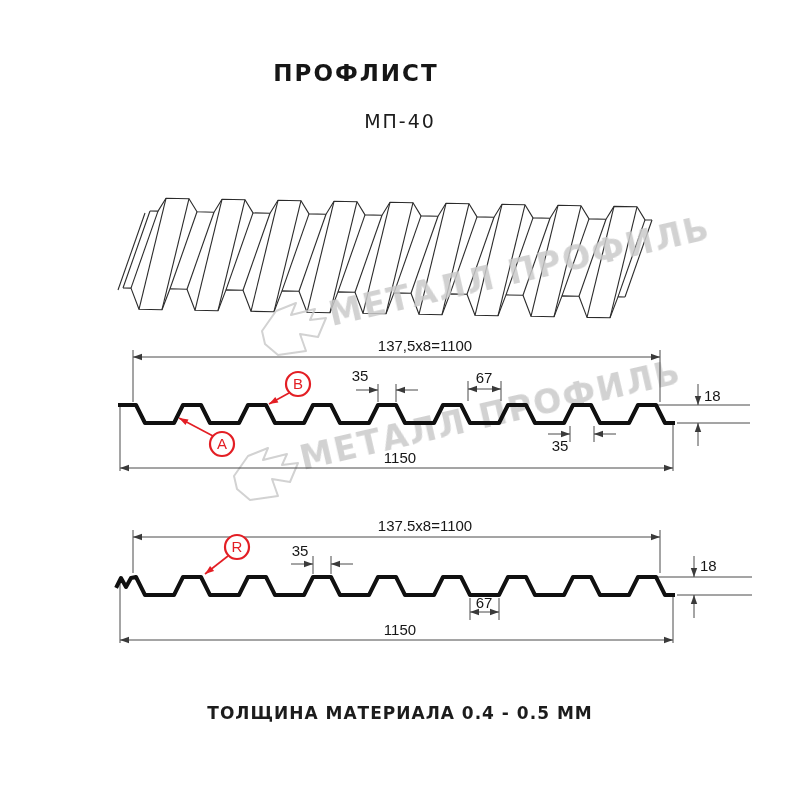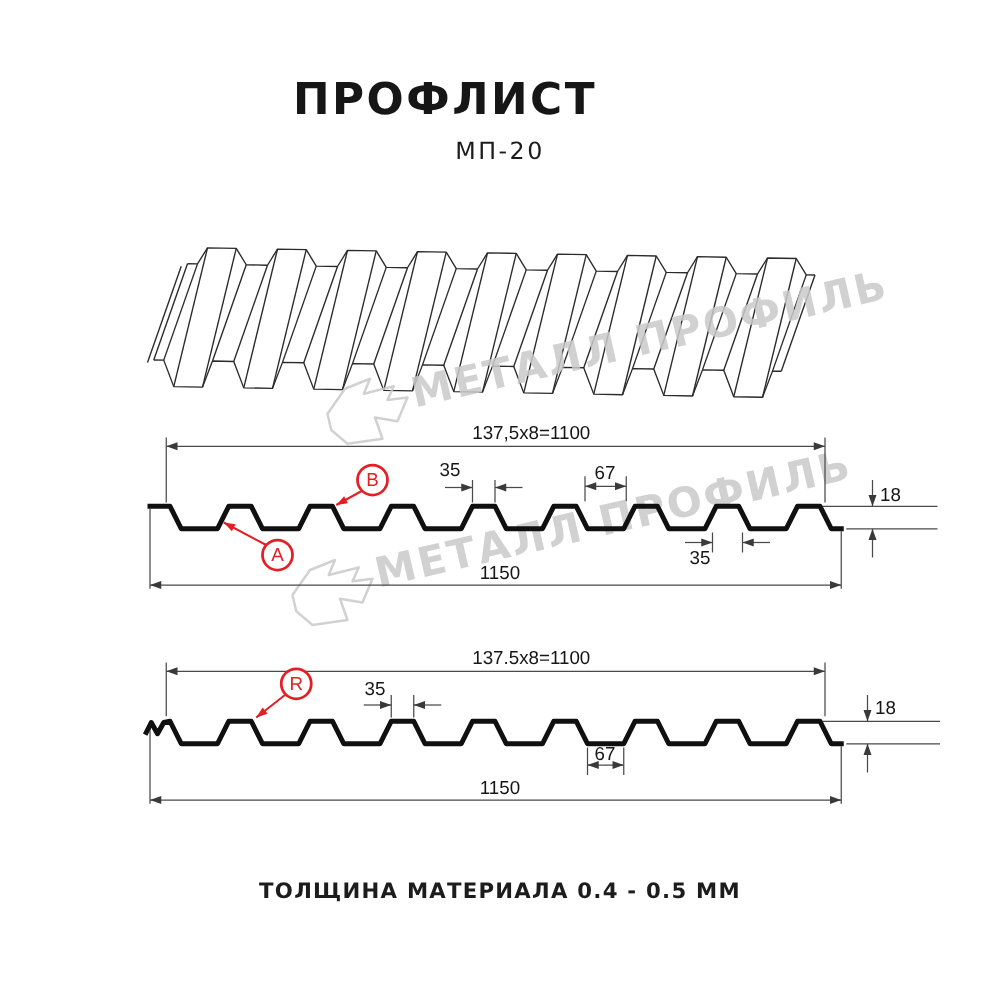--- a/index.html
+++ b/index.html
@@ -1,19 +1,19 @@
 <!DOCTYPE html>
 <html><head>
 <meta charset="utf-8">
 <style>
   html,body{margin:0;padding:0;background:#fff;}
   .page{position:relative;width:800px;height:800px;background:#fff;overflow:hidden;
         font-family:"Liberation Sans",sans-serif;}
   .title{position:absolute;top:60px;left:0;width:712px;text-align:center;
-         font-family:"DejaVu Sans",sans-serif;font-weight:bold;font-size:35px;
+         font-family:"DejaVu Sans",sans-serif;font-weight:bold;font-size:23px;
          letter-spacing:2px;color:#161616;}
   .subtitle{position:absolute;top:110px;left:0;width:800px;text-align:center;
          font-family:"DejaVu Sans",sans-serif;font-size:19px;letter-spacing:2px;
          font-weight:normal;color:#1c1c1c;}
   .footer{position:absolute;top:703px;left:0;width:800px;text-align:center;
          font-family:"DejaVu Sans",sans-serif;font-weight:bold;font-size:17px;
          letter-spacing:1px;color:#1c1c1c;}
   svg.scene{position:absolute;left:0;top:0;}
   .dl{stroke:#4a4a4a;stroke-width:1;fill:none}
   .df{fill:#3a3a3a}
@@ -28,21 +28,21 @@
   .wm{opacity:.85}
   .wm-t{font:bold 33px "DejaVu Sans",sans-serif;fill:#cacaca;letter-spacing:2px}
   .wm-logo{fill:none;stroke:#cacaca;stroke-width:2;stroke-linejoin:round}
 </style>
 </head>
 <body>
 
 <div class="page">
 
   <div class="title">ПРОФЛИСТ</div>
-  <div class="subtitle">МП-20</div>
+  <div class="subtitle">МП-40</div>
 
   <svg class="scene" width="800" height="800" viewBox="0 0 800 800">
 
     <g id="g-sketch">
         <path class="wfill" d="M150.0,211.0 L158.0,211.1 L166.0,198.3 L189.0,198.7 L197.0,211.8 L214.0,212.2 L222.0,199.3 L245.0,199.7 L253.0,212.9 L270.0,213.2 L278.0,200.3 L301.0,200.7 L309.0,213.9 L326.0,214.2 L334.0,201.3 L357.0,201.7 L365.0,214.9 L382.0,215.2 L390.0,202.3 L413.0,202.7 L421.0,215.9 L438.0,216.2 L446.0,203.3 L469.0,203.7 L477.0,216.9 L494.0,217.2 L502.0,204.3 L525.0,204.8 L533.0,217.9 L550.0,218.2 L558.0,205.3 L581.0,205.8 L589.0,218.9 L606.0,219.2 L614.0,206.4 L637.0,206.8 L645.0,219.9 L652.0,220.0 L625.0,297.0 L618.0,296.9 L610.0,317.8 L587.0,317.4 L579.0,296.2 L562.0,295.9 L554.0,316.8 L531.0,316.3 L523.0,295.2 L506.0,294.9 L498.0,315.8 L475.0,315.3 L467.0,294.2 L450.0,293.9 L442.0,314.7 L419.0,314.3 L411.0,293.2 L394.0,292.9 L386.0,313.7 L363.0,313.3 L355.0,292.2 L338.0,291.9 L330.0,312.7 L307.0,312.3 L299.0,291.2 L282.0,290.9 L274.0,311.7 L251.0,311.3 L243.0,290.2 L226.0,289.9 L218.0,310.7 L195.0,310.3 L187.0,289.2 L170.0,288.8 L162.0,309.7 L139.0,309.3 L131.0,288.1 L123.0,288.0 Z"></path>
         <path class="thin" d="M150.0,211.0 L158.0,211.1 L166.0,198.3 L189.0,198.7 L197.0,211.8 L214.0,212.2 L222.0,199.3 L245.0,199.7 L253.0,212.9 L270.0,213.2 L278.0,200.3 L301.0,200.7 L309.0,213.9 L326.0,214.2 L334.0,201.3 L357.0,201.7 L365.0,214.9 L382.0,215.2 L390.0,202.3 L413.0,202.7 L421.0,215.9 L438.0,216.2 L446.0,203.3 L469.0,203.7 L477.0,216.9 L494.0,217.2 L502.0,204.3 L525.0,204.8 L533.0,217.9 L550.0,218.2 L558.0,205.3 L581.0,205.8 L589.0,218.9 L606.0,219.2 L614.0,206.4 L637.0,206.8 L645.0,219.9 L652.0,220.0"></path>
         <path class="thin" d="M123.0,288.0 L131.0,288.1 L139.0,309.3 L162.0,309.7 L170.0,288.8 L187.0,289.2 L195.0,310.3 L218.0,310.7 L226.0,289.9 L243.0,290.2 L251.0,311.3 L274.0,311.7 L282.0,290.9 L299.0,291.2 L307.0,312.3 L330.0,312.7 L338.0,291.9 L355.0,292.2 L363.0,313.3 L386.0,313.7 L394.0,292.9 L411.0,293.2 L419.0,314.3 L442.0,314.7 L450.0,293.9 L467.0,294.2 L475.0,315.3 L498.0,315.8 L506.0,294.9 L523.0,295.2 L531.0,316.3 L554.0,316.8 L562.0,295.9 L579.0,296.2 L587.0,317.4 L610.0,317.8 L618.0,296.9 L625.0,297.0"></path>
         <line class="thin" x1="150.0" y1="211.0" x2="123.0" y2="288.0"></line>
         <line class="thin" x1="158.0" y1="211.1" x2="131.0" y2="288.1"></line>
         <line class="thin" x1="166.0" y1="198.3" x2="139.0" y2="309.3"></line>

